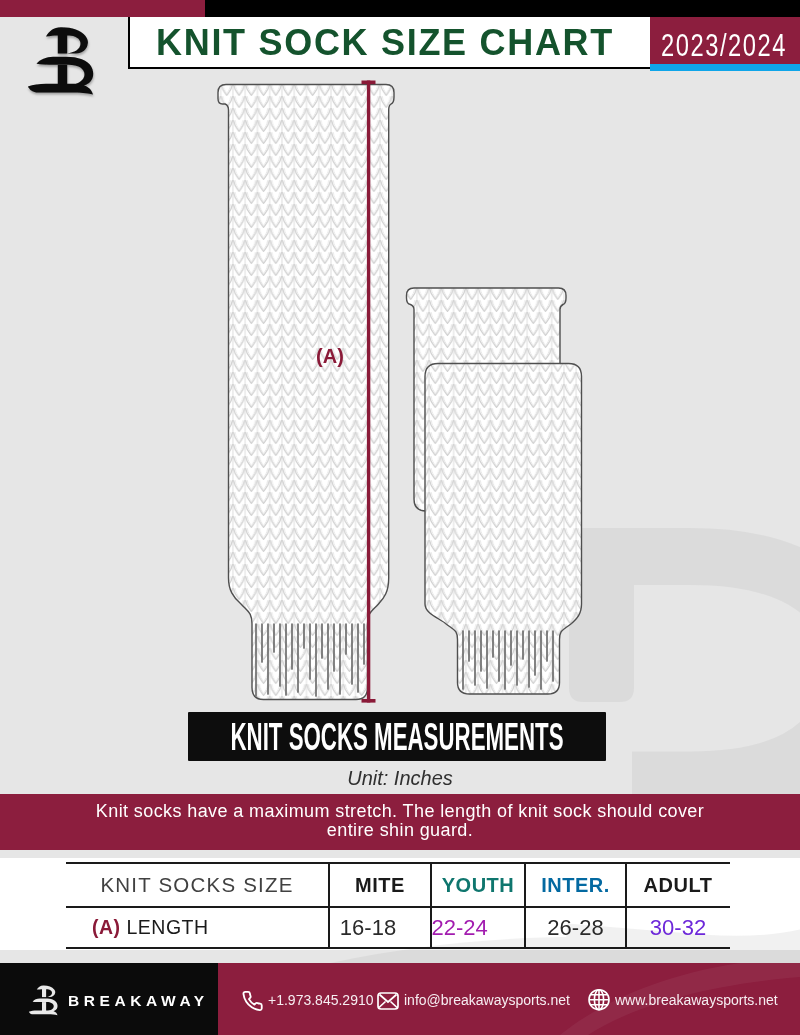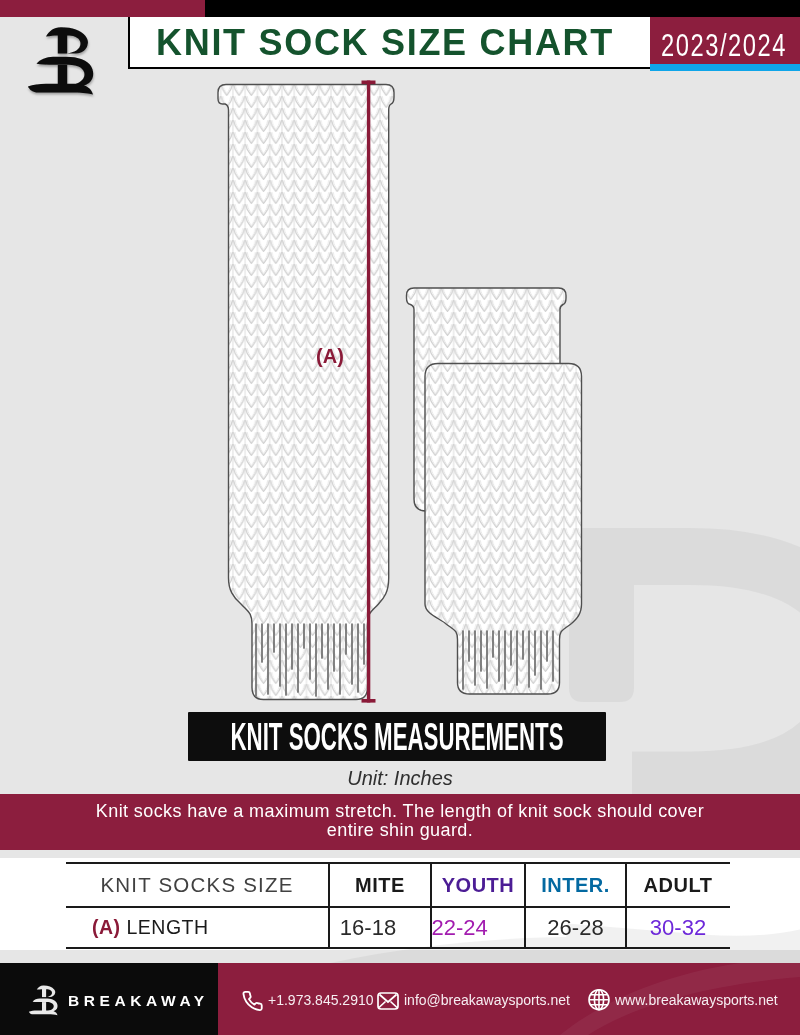--- a/index.html
+++ b/index.html
@@ -117,21 +117,21 @@
   <div class="abs" style="left:429.5px;top:862px;width:2px;height:86.5px;background:#1a1a1a"></div>
 
   <div class="abs" style="left:524px;top:862px;width:2px;height:86.5px;background:#1a1a1a"></div>
 
   <div class="abs" style="left:624.5px;top:862px;width:2px;height:86.5px;background:#1a1a1a"></div>
 
   <div class="abs" style="left:66px;top:864px;width:262px;height:41.5px;line-height:41.5px;text-align:center;font-size:20.5px;color:#414141;letter-spacing:1.2px">KNIT SOCKS SIZE</div>
 
   <div class="abs" style="left:330px;top:864px;width:100px;height:50px;line-height:42px;text-align:center;font-size:20px;font-weight:bold;color:#1a1a1a;letter-spacing:0.5px">MITE</div>
 
-  <div class="abs" style="left:431.5px;top:864px;width:93px;height:42px;line-height:42px;text-align:center;font-size:20px;font-weight:bold;color:#4c1d95;letter-spacing:0.5px">YOUTH</div>
+  <div class="abs" style="left:431.5px;top:864px;width:93px;height:42px;line-height:42px;text-align:center;font-size:20px;font-weight:bold;color:#0f766e;letter-spacing:0.5px">YOUTH</div>
 
   <div class="abs" style="left:526px;top:864px;width:99px;height:42px;line-height:42px;text-align:center;font-size:20px;font-weight:bold;color:#0369a1;letter-spacing:0.5px">INTER.</div>
 
   <div class="abs" style="left:626.5px;top:864px;width:103px;height:55px;line-height:42px;text-align:center;font-size:20px;font-weight:bold;color:#1a1a1a;letter-spacing:0.5px">ADULT</div>
 
   <div class="abs" style="left:92px;top:907.5px;width:262px;height:39px;line-height:39px;font-size:19.5px;color:#1a1a1a;letter-spacing:0.5px"><b style="color:#8a1a38">(A)</b> LENGTH</div>
 
   <div class="abs" style="left:318px;top:907.5px;width:100px;height:39px;line-height:39px;text-align:center;font-size:22px;color:#2a2a2a">16-18</div>
 
   <div class="abs" style="left:431.5px;top:907.5px;width:93px;height:39px;line-height:39px;text-align:left;font-size:22px;color:#a21caf">22-24</div>

